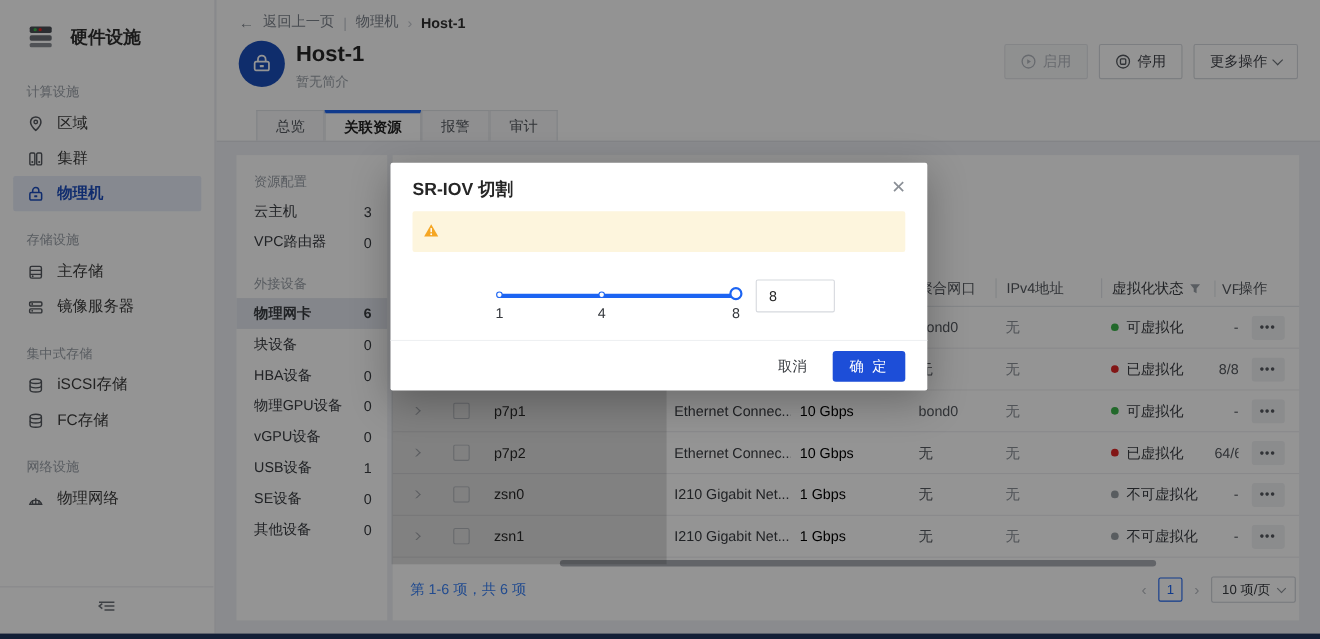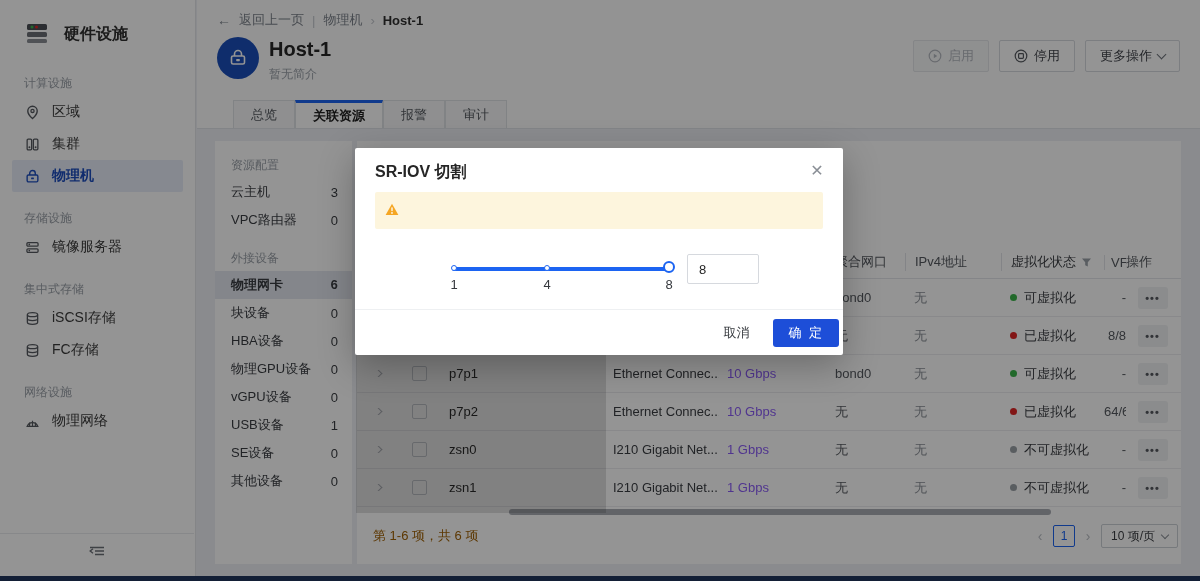--- a/index.html
+++ b/index.html
@@ -43,36 +43,36 @@
 
   .table-card { position:absolute; left:160px; top:12px; width:824px; height:423px; background:#fff; }
   .thead { position:absolute; left:0; top:105px; width:824px; height:33px; display:flex; align-items:center; border-bottom:1px solid #e4e6ea; color:#55595f; }
   .trows { position:absolute; left:0; top:138px; width:824px; }
   .trow { display:flex; align-items:center; height:38px; border-bottom:1px solid #ededf0; }
   .cell { flex:none; white-space:nowrap; overflow:hidden; }
   .c-exp { width:40px; display:flex; justify-content:center; }
   .c-check { width:44px; display:flex; justify-content:center; }
   .c-name { width:168px; padding-left:8px; color:#303030; }
   .c-type { width:110px; padding-left:4px; color:#3a3d42; }
-  .c-speed { width:108px; padding-left:8px; color:#8b5cf6; }
+  .c-speed { width:108px; padding-left:8px; color:#000000; }
   .c-bond { width:78px; padding-left:8px; color:#55595f; }
   .c-ipv4 { width:96px; padding-left:9px; color:#8a8f96; }
   .c-status { width:103px; padding-left:9px; display:flex; align-items:center; gap:7px; color:#3a3d42; }
   .c-vf { width:22px; text-align:right; color:#55595f; }
   .c-action { width:53px; display:flex; justify-content:center; }
   .thead .c-ipv4, .thead .c-status { border-left:1px solid #e2e4e8; }
   .thead .c-vf { border-left:1px solid #e2e4e8; text-align:left; padding-left:6px; }
   .thead .c-status { gap:5px; }
   .expander { width:7px; height:7px; border-right:1.5px solid #b6bac0; border-bottom:1.5px solid #b6bac0; transform:rotate(-45deg); }
   .checkbox { width:15px; height:15px; border:1px solid #ccd0d6; border-radius:2px; background:#fff; }
   .dot { width:7px; height:7px; border-radius:50%; flex:none; }
   .action-btn { width:30px; height:22px; background:#f0f1f3; border-radius:3px; display:flex; align-items:center; justify-content:center; color:#55595f; font-weight:bold; letter-spacing:1px; font-size:11px; cursor:pointer; }
   .hscrollbar { position:absolute; left:152px; top:368px; width:542px; height:6px; border-radius:3px; background:#a9adb4; }
   .pagination { position:absolute; left:0; top:378px; width:824px; height:34px; display:flex; align-items:center; }
-  .pg-summary { margin-left:16px; color:#a16207; }
+  .pg-summary { margin-left:16px; color:#3b82f6; }
   .pg-right { margin-left:auto; display:flex; align-items:center; gap:7px; padding-right:3px; }
   .pg-arrow { color:#b9bdc3; font-size:14px; width:12px; text-align:center; cursor:default; }
   .pg-page { width:22px; height:22px; border:1px solid #1c64f2; border-radius:2px; color:#1c64f2; display:flex; align-items:center; justify-content:center; font-size:12px; }
   .pg-size { height:24px; border:1px solid #ccd0d6; border-radius:2px; background:#fff; display:flex; align-items:center; gap:7px; padding:0 9px; color:#3a3d42; font-size:12px; cursor:pointer; }
 
   .fixed-shade { position:absolute; left:356px; top:354px; width:250px; height:159px; background:rgba(0,0,0,0.13); z-index:2; }
   .bottom-bar { position:absolute; left:0; bottom:0; width:1200px; height:5px; background:#22365e; z-index:3; }
 
   
   .mask { position:absolute; left:0; top:0; width:1200px; height:581px; background:rgba(0,0,0,0.42); z-index:40; }
@@ -81,21 +81,21 @@
   .modal-close { position:absolute; right:15px; top:11px; width:22px; height:22px; display:flex; align-items:center; justify-content:center; color:#8a8f96; font-size:16px; cursor:pointer; }
   .warn-box { position:absolute; left:20px; top:44px; width:448px; padding:6px 12px 7px 10px; background:#fdf5dd; border-radius:2px; display:flex; gap:8px; font-size:13px; color:#35383d; line-height:21px; }
   .warn-icon { margin-top:3px; flex:none; }
   .slider-wrap { position:absolute; left:97px; top:113px; width:220px; height:30px; }
   .slider-track { position:absolute; left:0; top:6px; width:220px; height:4px; border-radius:2px; background:#1c64f2; }
   .slider-mark { position:absolute; top:4px; width:6px; height:6px; border:1.5px solid #1c64f2; background:#fff; border-radius:50%; }
   .slider-handle { position:absolute; top:0; width:12px; height:12px; border:2.5px solid #1c64f2; background:#fff; border-radius:50%; cursor:pointer; }
   .slider-labels { position:absolute; left:0; top:16px; width:220px; height:14px; color:#35383d; font-size:13px; }
   .slider-labels span { position:absolute; transform:translateX(-50%); }
   .num-input { position:absolute; left:332px; top:106px; width:72px; height:30px; border:1px solid #d6d9de; border-radius:2px; padding:0 11px; font-size:13px; color:#262626; outline:none; font-family:inherit; }
-  .modal-footer { position:absolute; left:0; bottom:0; width:488px; height:46px; border-top:1px solid #eef0f2; display:flex; align-items:center; justify-content:flex-end; gap:18px; padding-right:4px; }
+  .modal-footer { position:absolute; left:0; bottom:0; width:488px; height:46px; border-top:1px solid #eef0f2; display:flex; align-items:center; justify-content:flex-end; gap:18px; padding-right:20px; }
   .btn-text { color:#35383d; cursor:pointer; font-size:13px; padding:4px 6px; }
   .btn-primary { background:#1d4ed8; color:#fff; border:none; border-radius:3px; height:28px; padding:0 15px; font-size:13px; letter-spacing:2px; cursor:pointer; font-family:inherit; }
 </style>
 </head>
 <body>
 
 <div class="page">
 
   <div class="sidebar">
     <div class="logo-row">
@@ -136,20 +136,30 @@
           <span class="si-icon">
             <svg width="15" height="15" viewBox="0 0 14 14">
               <rect x="2" y="5.6" width="10" height="6.4" rx="1.2" fill="none" stroke="#1d4dbe" stroke-width="1.3"></rect>
               <path d="M4.4 5.6 V4 a2.6 2.6 0 0 1 5.2 0 V5.6" fill="none" stroke="#1d4dbe" stroke-width="1.3"></path>
               <rect x="5.7" y="7.9" width="2.6" height="1.7" rx="0.5" fill="#1d4dbe"></rect>
             </svg>
           </span>
           <span>物理机</span>
         </div>
         <div class="side-section-label">存储设施</div>
+        <div class="side-item">
+          <span class="si-icon">
+            <svg width="15" height="15" viewBox="0 0 14 14">
+              <rect x="2.2" y="2" width="9.6" height="10" rx="1.4" fill="none" stroke="#55595f" stroke-width="1.2"></rect>
+              <path d="M2.2 5.4 H11.8 M2.2 8.8 H11.8" stroke="#55595f" stroke-width="1.1"></path>
+              <circle cx="4.4" cy="10.4" r="0.8" fill="#55595f"></circle>
+            </svg>
+          </span>
+          <span>主存储</span>
+        </div>
         <div class="side-item">
           <span class="si-icon">
             <svg width="15" height="15" viewBox="0 0 14 14">
               <rect x="1.8" y="2.4" width="10.4" height="3.4" rx="1" fill="none" stroke="#55595f" stroke-width="1.2"></rect>
               <rect x="1.8" y="8.2" width="10.4" height="3.4" rx="1" fill="none" stroke="#55595f" stroke-width="1.2"></rect>
               <circle cx="4" cy="4.1" r="0.8" fill="#55595f"></circle>
               <circle cx="4" cy="9.9" r="0.8" fill="#55595f"></circle>
             </svg>
           </span>
           <span>镜像服务器</span>

